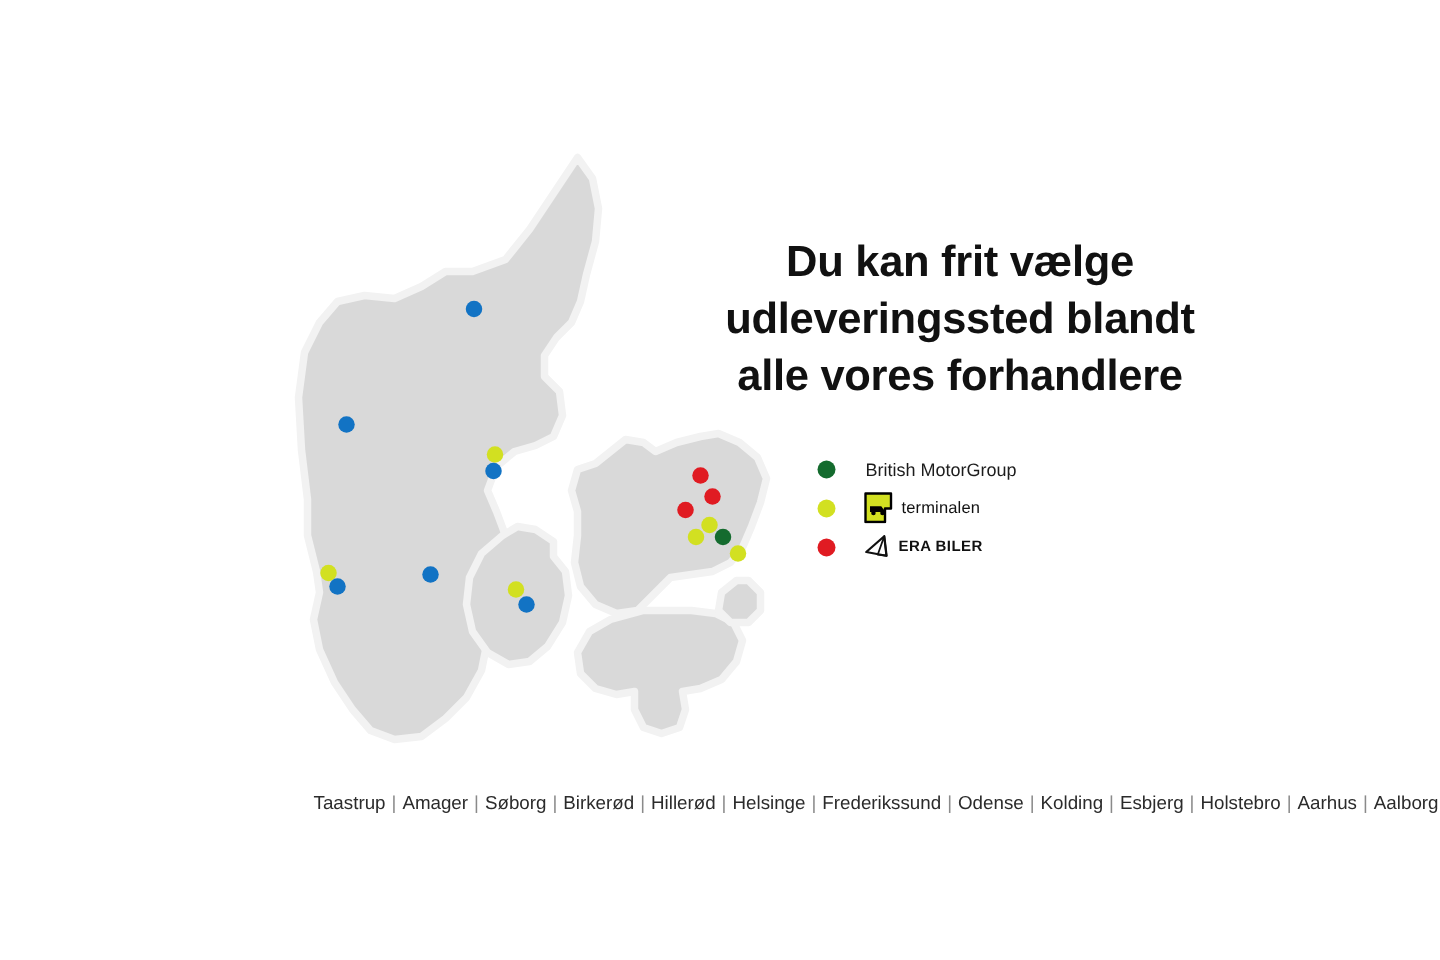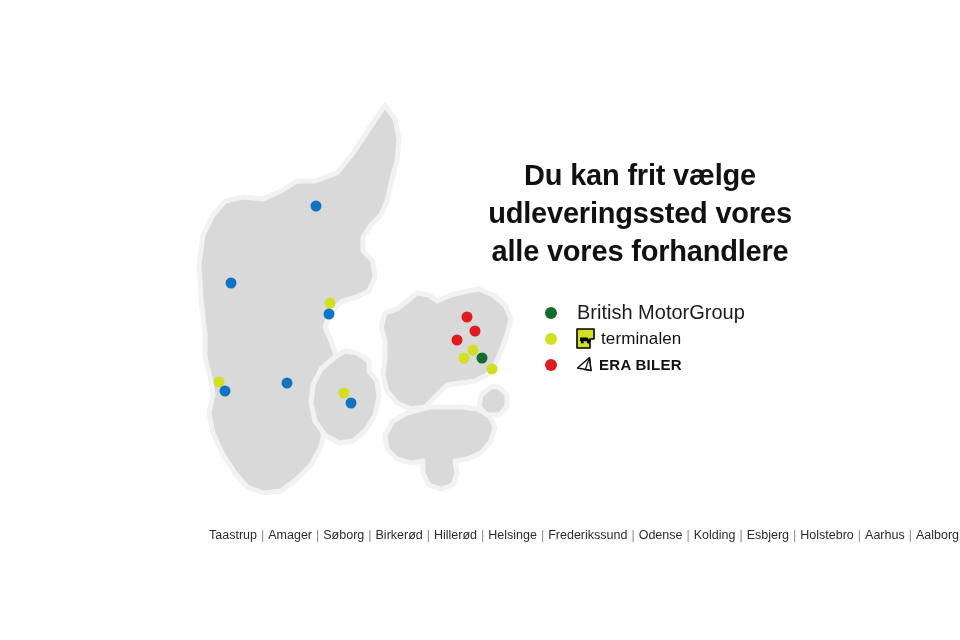--- a/index.html
+++ b/index.html
@@ -73,45 +73,45 @@
     margin-bottom: 1px;
   }
   .legend-dot {
     width: 12px;
     height: 12px;
     border-radius: 50%;
     flex: 0 0 auto;
   }
   .legend-label {
     margin-left: 20px;
-    font-size: 20px;
+    font-size: 12px;
     color: #1c1c1c;
     white-space: nowrap;
   }
   .legend-label.w-light { font-weight: 400; }
   .legend-label.w-bold  { font-weight: 700; }
 
   .brand-lockup {
     margin-left: 18px;
     display: flex;
     align-items: center;
     white-space: nowrap;
   }
   .brand-text {
-    font-size: 17px;
+    font-size: 11px;
     color: #111111;
     margin-left: 5px;
   }
   .brand-text.terminalen {
     font-weight: 400;
     letter-spacing: 0.1px;
   }
   .brand-text.erabiler {
     font-weight: 700;
-    font-size: 15px;
+    font-size: 10px;
     letter-spacing: 0.3px;
   }
   .logo-mark { flex: 0 0 auto; display: block; }
 
   
   #city-strip {
     position: absolute;
     left: 0;
     top: 528px;
     width: 960px;
@@ -286,21 +286,21 @@
         <span class="map-dot" title="Frederikssund — ERA BILER" style="left: 272px; top: 245px; background: rgb(224, 27, 34);"></span>
         <span class="map-dot" title="Birkerød — terminalen" style="left: 288px; top: 255px; background: rgb(210, 224, 33);"></span>
         <span class="map-dot" title="Taastrup — terminalen" style="left: 279px; top: 263px; background: rgb(210, 224, 33);"></span>
         <span class="map-dot" title="Søborg — British MotorGroup" style="left: 297px; top: 263px; background: rgb(20, 107, 46);"></span>
         <span class="map-dot" title="Amager — terminalen" style="left: 307px; top: 274px; background: rgb(210, 224, 33);"></span>
       </div>
   </div>
 
   <div id="headline">
     <span class="hl-line">Du kan frit vælge</span>
-    <span class="hl-line">udleveringssted vores</span>
+    <span class="hl-line">udleveringssted blandt</span>
     <span class="hl-line">alle vores forhandlere</span>
   </div>
 
   <div id="legend">
 
     <div class="legend-row">
       <span class="legend-dot" style="background: rgb(20, 107, 46);"></span>
       <span class="legend-label w-light">British MotorGroup</span>
     </div>
 

